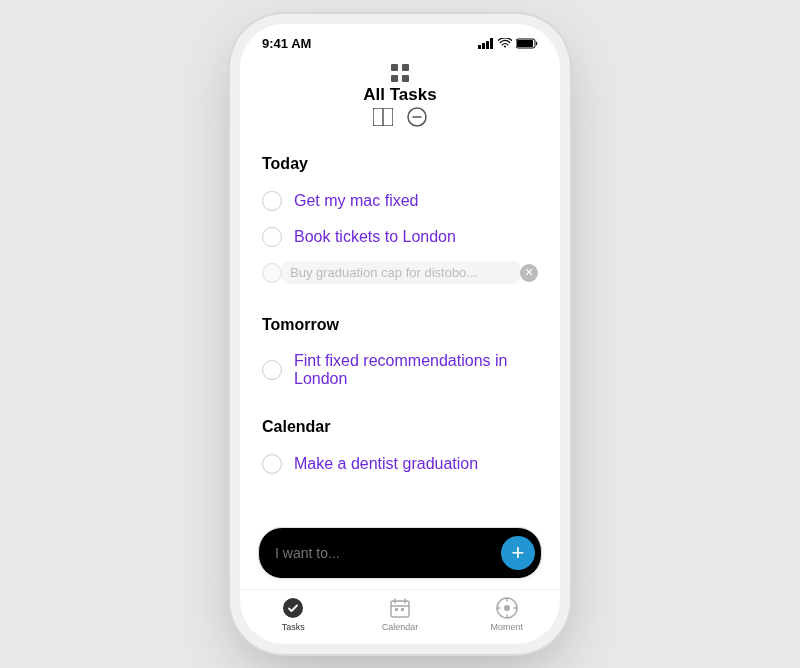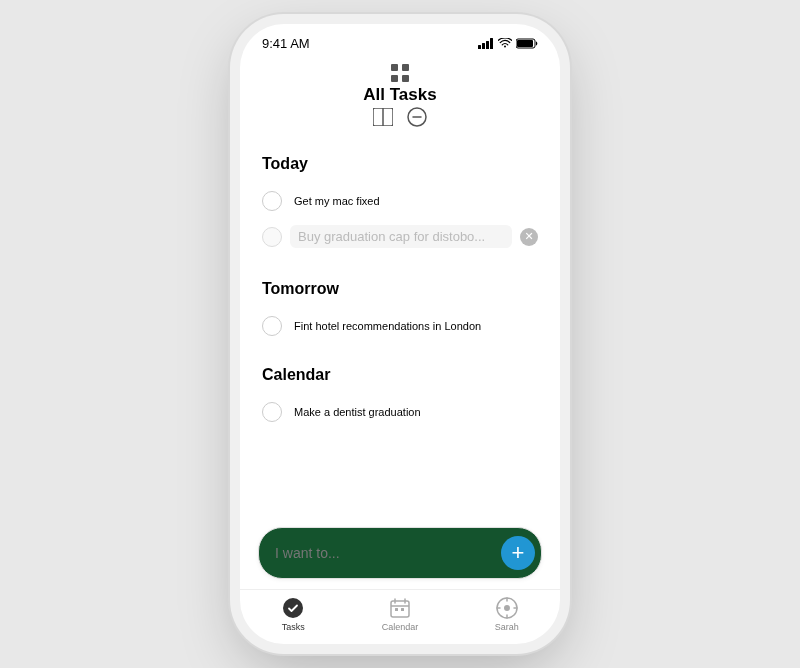--- a/index.html
+++ b/index.html
@@ -33,21 +33,21 @@
       display: flex;
       justify-content: space-between;
       align-items: center;
       padding: 12px 22px 4px 22px;
       font-size: 11px;
       font-weight: 600;
       color: #000;
       flex-shrink: 0;
     }
 
-    .status-time { font-size: 13px; font-weight: 400; }
+    .status-time { font-size: 13px; font-weight: 700; }
 
     .status-icons {
       display: flex;
       align-items: center;
       gap: 4px;
     }
 
     
     .toolbar {
       display: flex;
@@ -100,29 +100,29 @@
       width: 20px;
       height: 20px;
       border-radius: 50%;
       border: 1.5px solid #ccc;
       flex-shrink: 0;
       background: white;
       cursor: pointer;
     }
 
     .task-text {
-      font-size: 11px;
-      color: #000000;
+      font-size: 16px;
+      color: #6d28d9;
     }
 
     
     .input-row {
       display: flex;
       align-items: center;
-      gap: 8px;
+      gap: 0;
       padding: 6px 0 10px 0;
       border-bottom: none;
       justify-content: flex-end;
     }
 
     .input-circle {
       width: 20px;
       height: 20px;
       border-radius: 50%;
       border: 1.5px solid #ddd;
@@ -164,21 +164,21 @@
       flex-shrink: 0;
       padding: 8px 18px 10px 18px;
     }
 
     .input-bar {
       display: flex;
       align-items: center;
       border: 1px solid #e0e0e0;
       border-radius: 24px;
       padding: 8px 6px 8px 16px;
-      background: #14532d;
+      background: #000000;
       box-shadow: 0 1px 4px rgba(0,0,0,0.06);
     }
 
     .input-bar input {
       flex: 1;
       border: none;
       outline: none;
       font-size: 14px;
       color: #999;
       background: transparent;
@@ -298,36 +298,40 @@
   <div class="content">
 
     <div>
       <div class="section-header">Today</div>
 
       <div class="task-item">
         <div class="task-circle"></div>
         <span class="task-text">Get my mac fixed</span>
       </div>
 
+      <div class="task-item">
+        <div class="task-circle"></div>
+        <span class="task-text">Book tickets to London</span>
+      </div>
 
       <div class="input-row">
         <div class="input-circle"></div>
         <input class="input-placeholder" type="text" value="Buy graduation cap for distobo..." readonly="" style="color: rgb(187, 187, 187); font-size: 13px;">
         <div class="clear-btn">✕</div>
       </div>
     </div>
 
     <div class="section-divider"></div>
 
     <div>
       <div class="section-header">Tomorrow</div>
 
       <div class="task-item">
         <div class="task-circle"></div>
-        <span class="task-text">Fint hotel recommendations in London</span>
+        <span class="task-text">Fint fixed recommendations in London</span>
       </div>
 
     </div>
 
     <div class="section-divider"></div>
 
     <div>
       <div class="section-header">Calendar</div>
 
       <div class="task-item">
@@ -376,17 +380,17 @@
       <div class="tab-icon">
         <svg width="22" height="22" viewBox="0 0 22 22">
           <circle cx="11" cy="11" r="10" stroke="#aaa" stroke-width="1.5" fill="none"></circle>
           <circle cx="11" cy="11" r="3" fill="#aaa"></circle>
           <line x1="11" y1="1" x2="11" y2="4" stroke="#aaa" stroke-width="1.5" stroke-linecap="round"></line>
           <line x1="11" y1="18" x2="11" y2="21" stroke="#aaa" stroke-width="1.5" stroke-linecap="round"></line>
           <line x1="1" y1="11" x2="4" y2="11" stroke="#aaa" stroke-width="1.5" stroke-linecap="round"></line>
           <line x1="18" y1="11" x2="21" y2="11" stroke="#aaa" stroke-width="1.5" stroke-linecap="round"></line>
         </svg>
       </div>
-      <span class="tab-label">Sarah</span>
+      <span class="tab-label">Moment</span>
     </div>
 
   </div>
 </div>
 
 </body></html>

